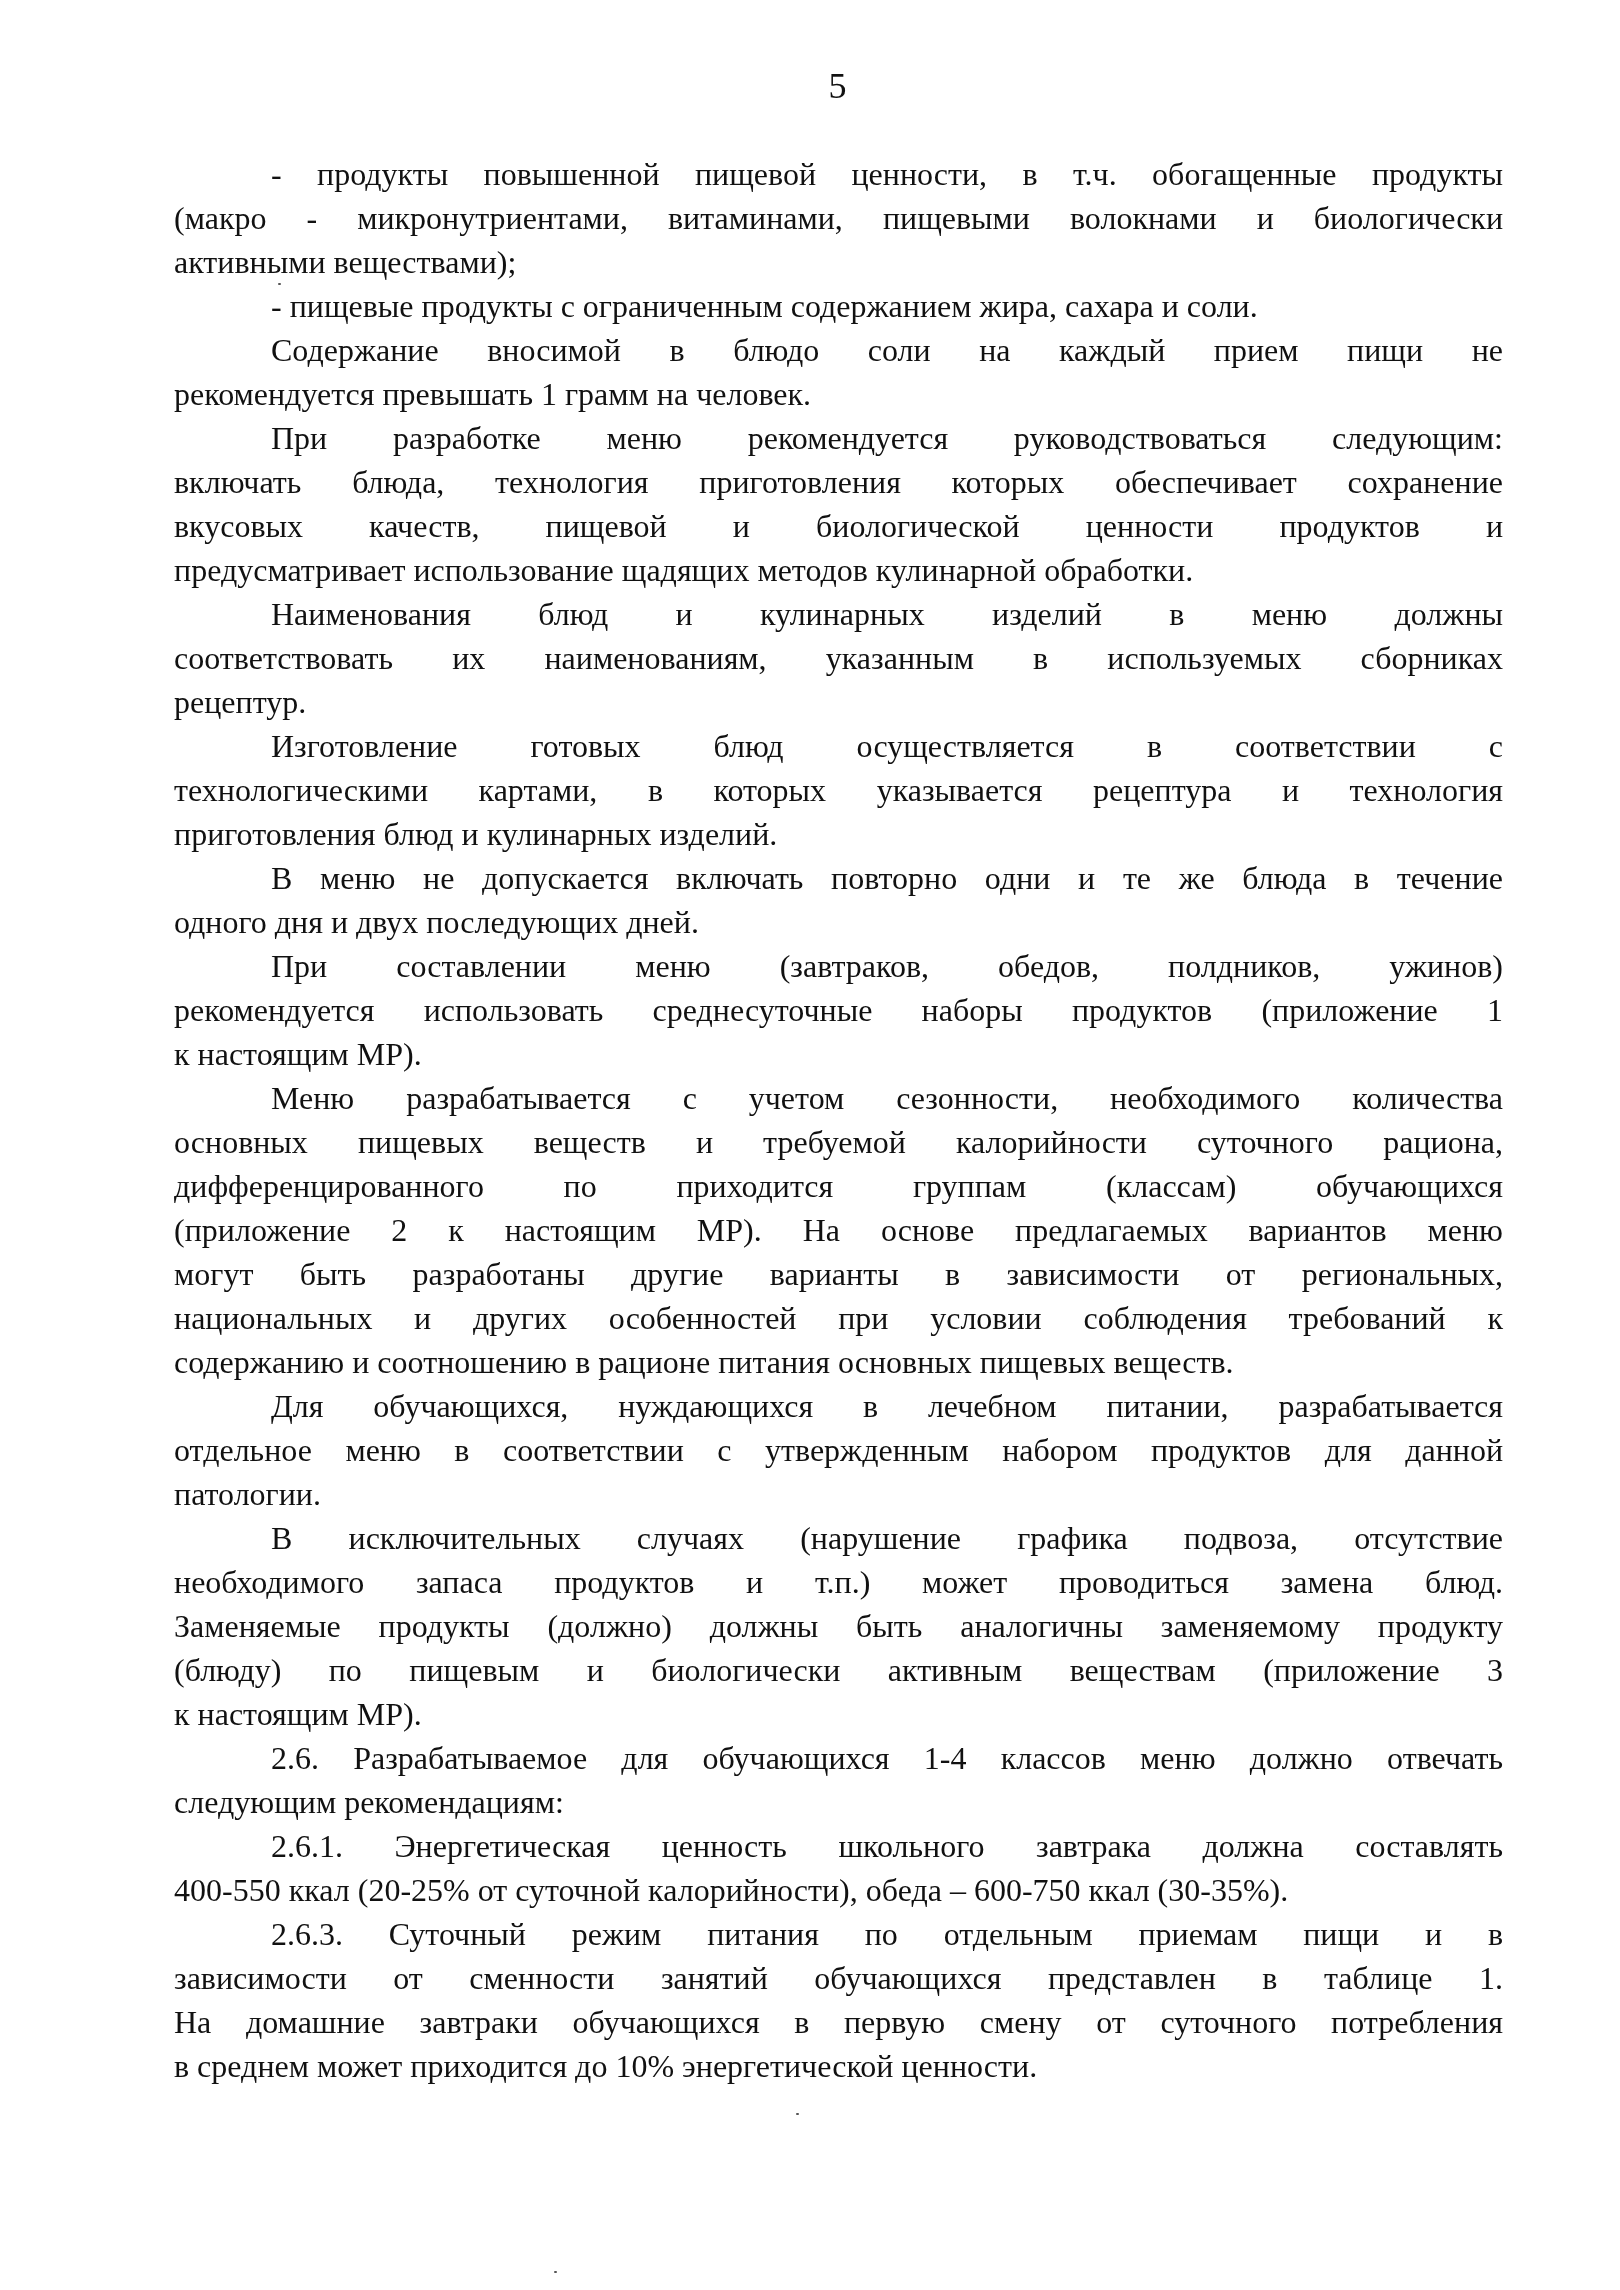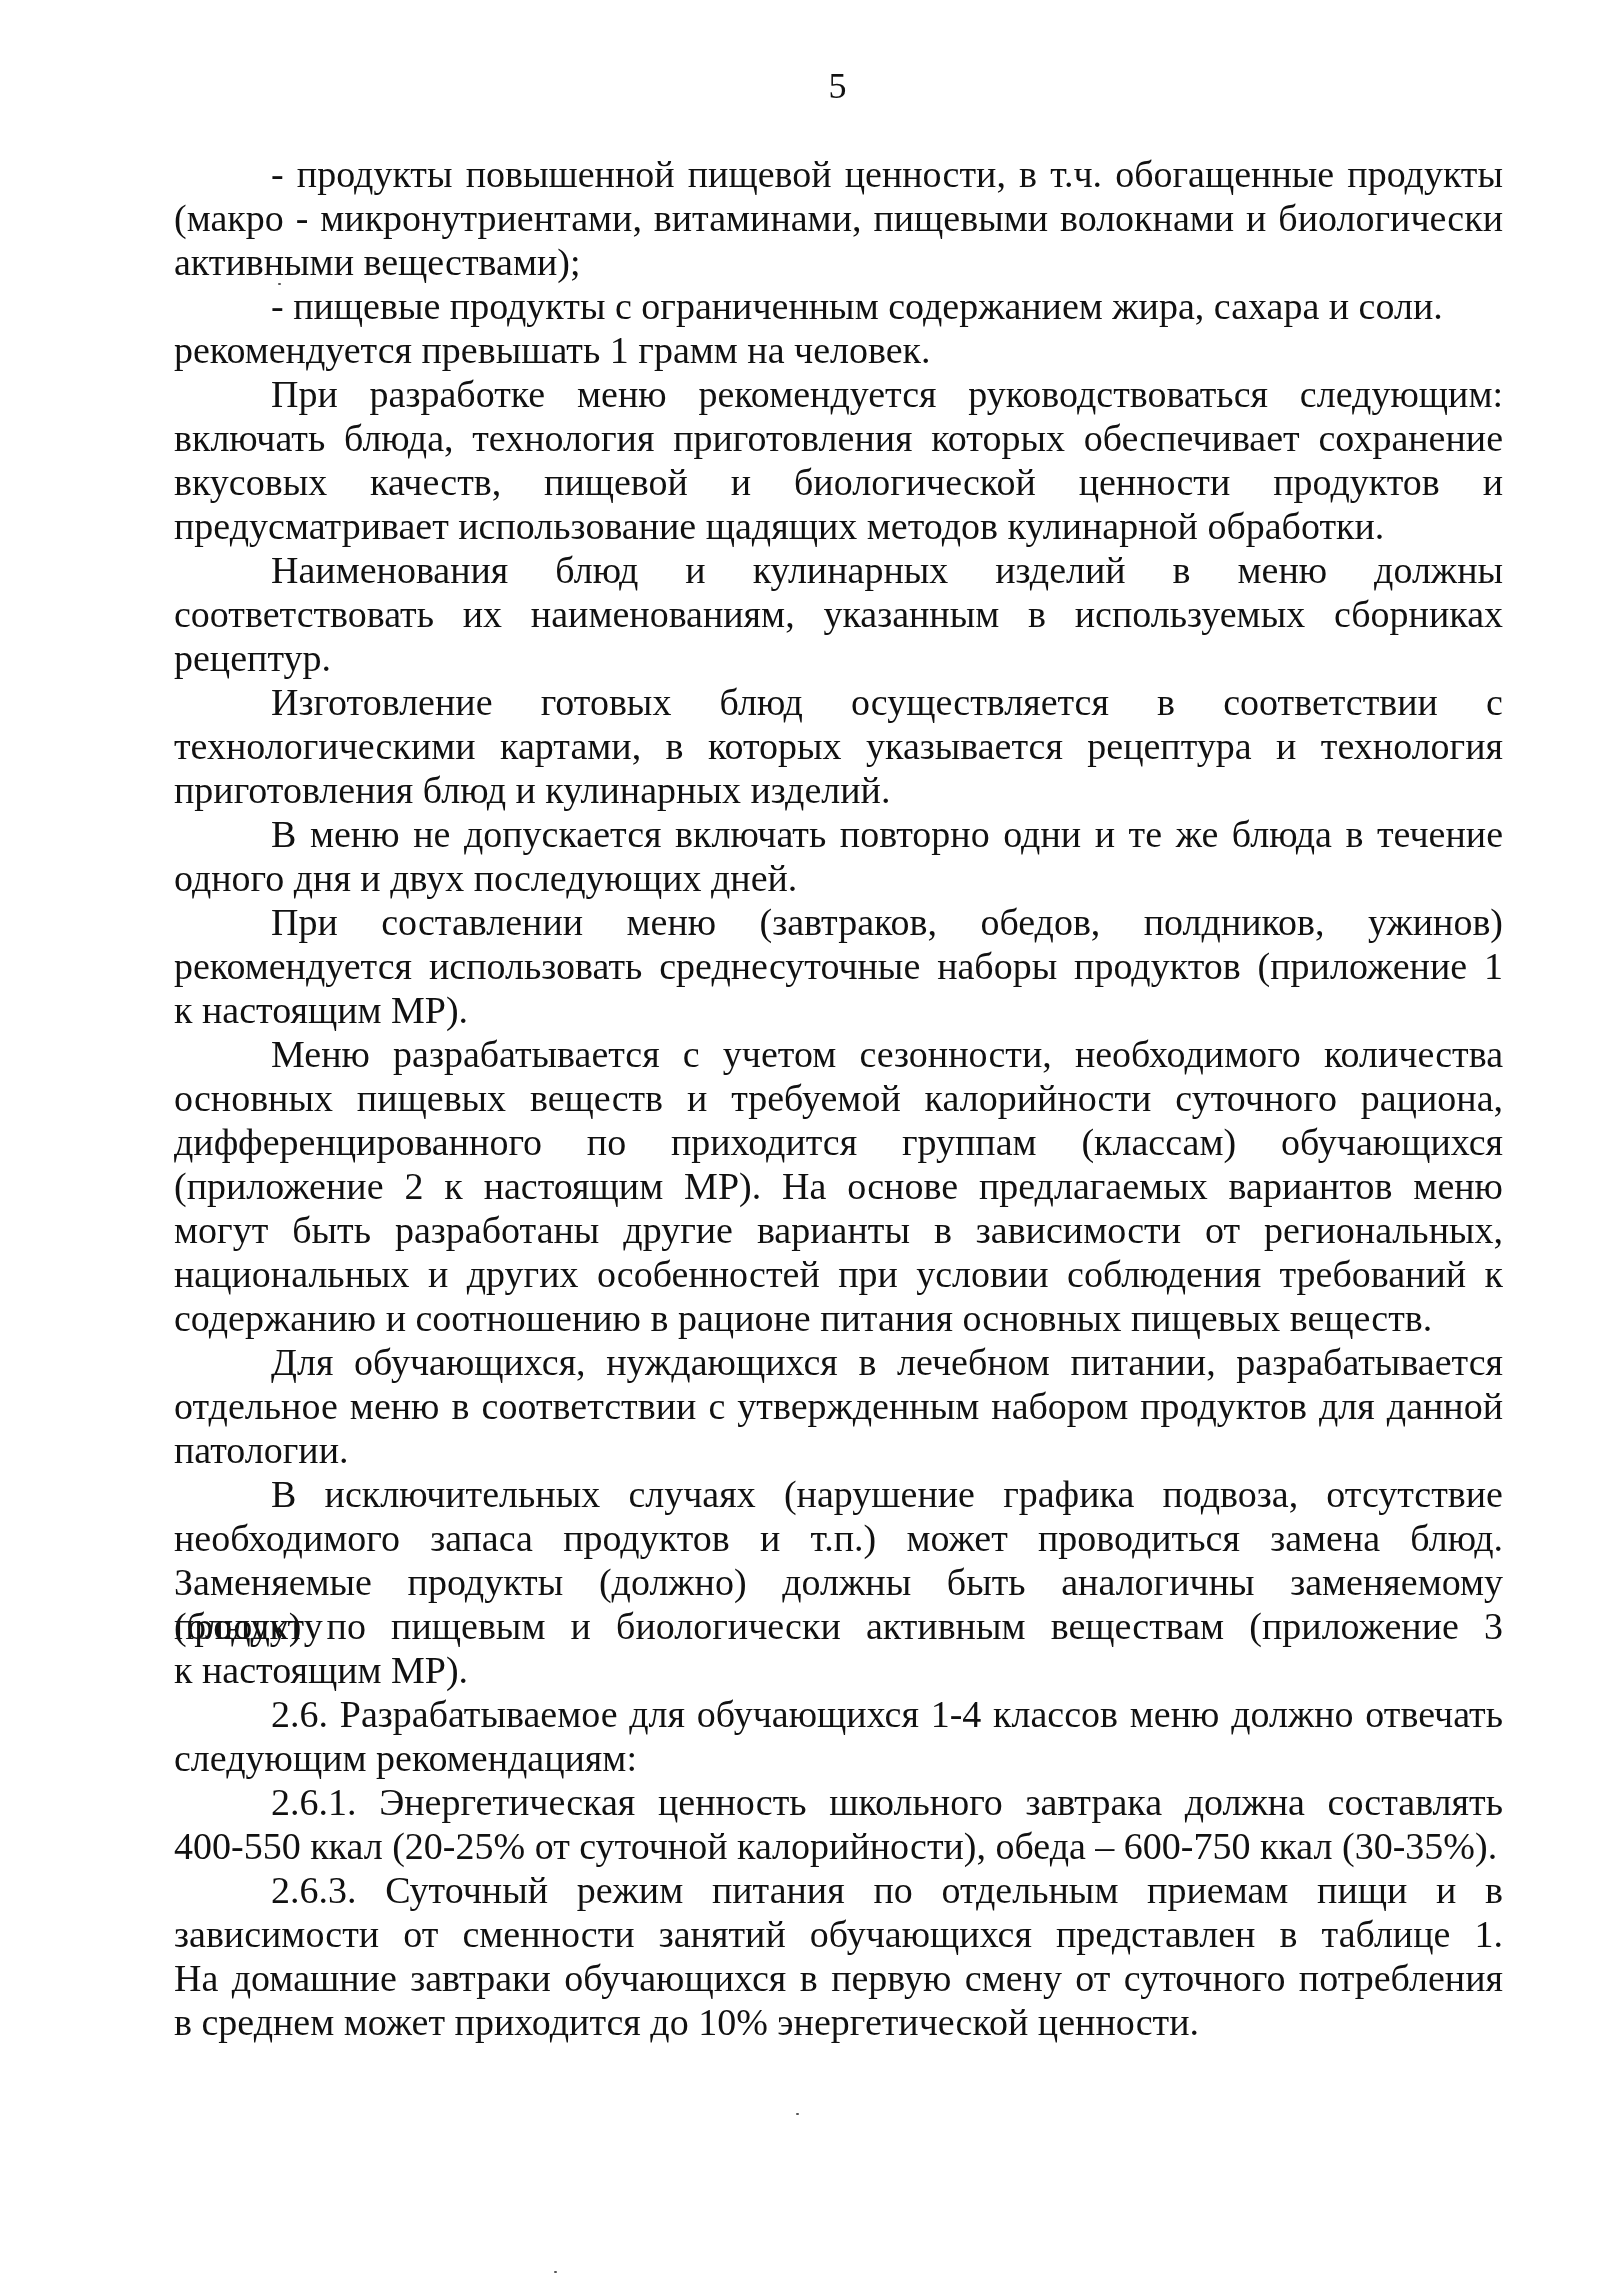--- a/index.html
+++ b/index.html
@@ -22,21 +22,21 @@
     top: 65px;
     text-align: center;
     font-size: 36px;
     line-height: 43px;
   }
   .body-text {
     position: absolute;
     left: 174px;
     top: 152px;
     width: 1329px;
-    font-size: 38px;
+    font-size: 32px;
     line-height: 44px;
   }
   .line {
     display: block;
     height: 44px;
     white-space: nowrap;
     overflow: visible;
     text-align: justify;
     text-align-last: justify;
   }
@@ -63,20 +63,21 @@
 <div class="body-text" id="body-text">
     <div class="paragraph">
       <span class="line indent" style="white-space: normal;">- продукты повышенной пищевой ценности, в т.ч. обогащенные продукты</span>
       <span class="line" style="white-space: normal;">(макро - микронутриентами, витаминами, пищевыми волокнами и биологически</span>
       <span class="line last" style="white-space: nowrap;">активными веществами);</span>
     </div>
     <div class="paragraph">
       <span class="line indent last" style="white-space: nowrap;">- пищевые продукты с ограниченным содержанием жира, сахара и соли.</span>
     </div>
     <div class="paragraph">
+      <span class="line indent" style="white-space: normal;">Содержание вносимой в блюдо соли на каждый прием пищи не</span>
       <span class="line last" style="white-space: nowrap;">рекомендуется превышать 1 грамм на человек.</span>
     </div>
     <div class="paragraph">
       <span class="line indent" style="white-space: normal;">При разработке меню рекомендуется руководствоваться следующим:</span>
       <span class="line" style="white-space: normal;">включать блюда, технология приготовления которых обеспечивает сохранение</span>
       <span class="line" style="white-space: normal;">вкусовых качеств, пищевой и биологической ценности продуктов и</span>
       <span class="line last" style="white-space: nowrap;">предусматривает использование щадящих методов кулинарной обработки.</span>
     </div>
     <div class="paragraph">
       <span class="line indent" style="white-space: normal;">Наименования блюд и кулинарных изделий в меню должны</span>

